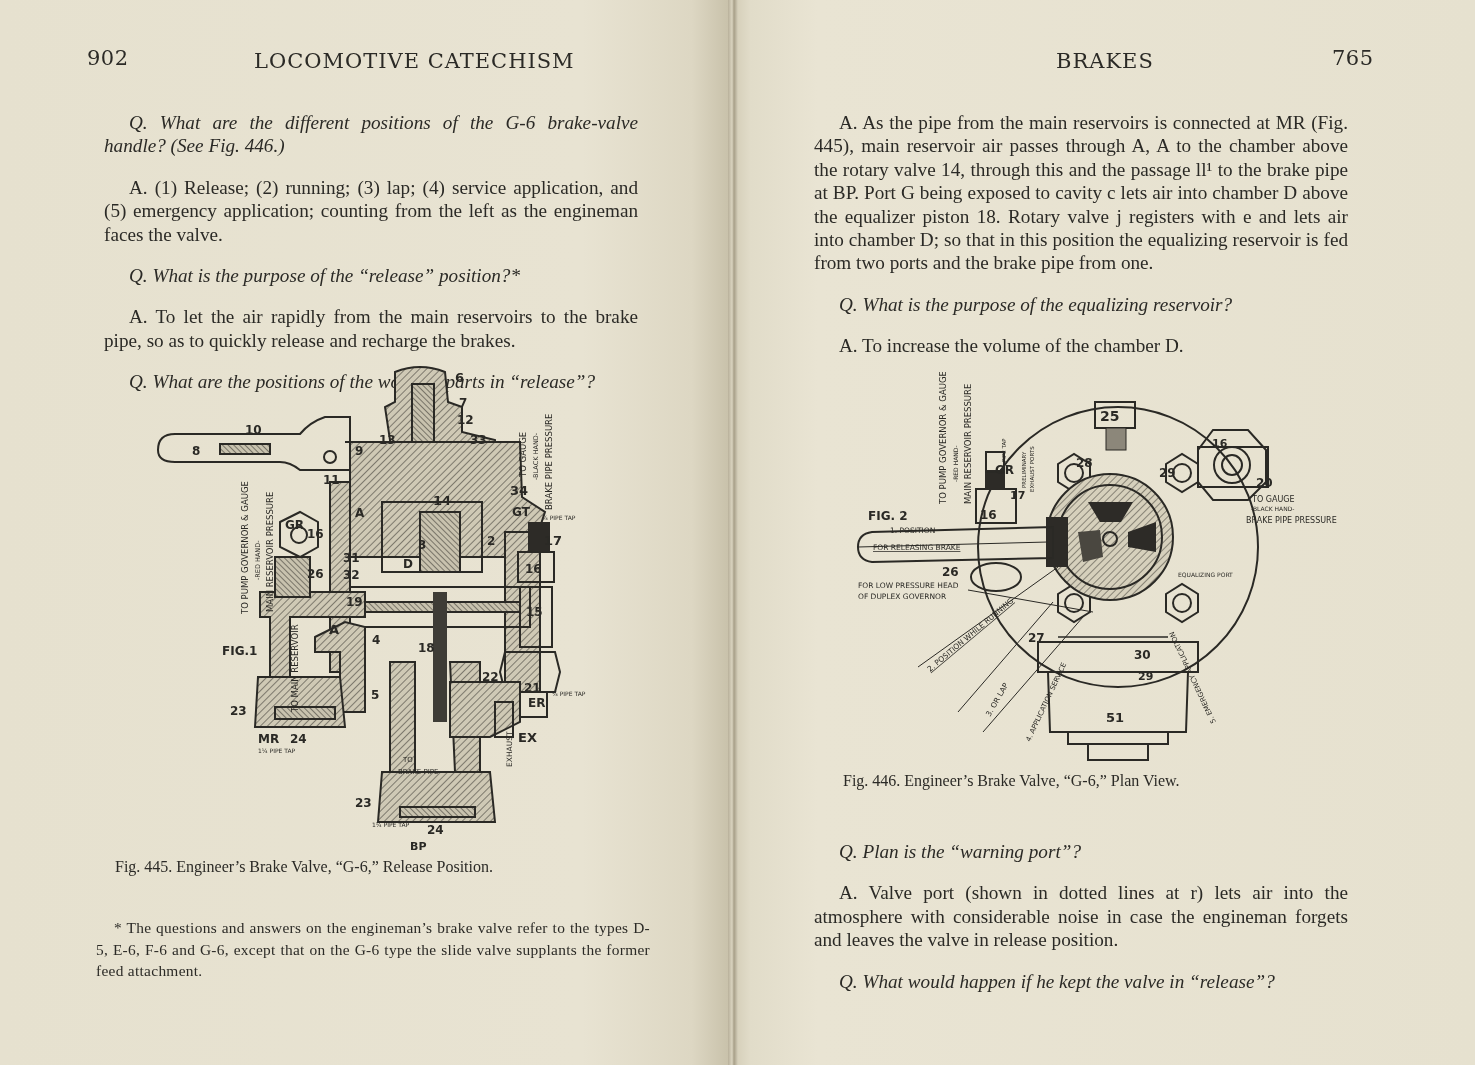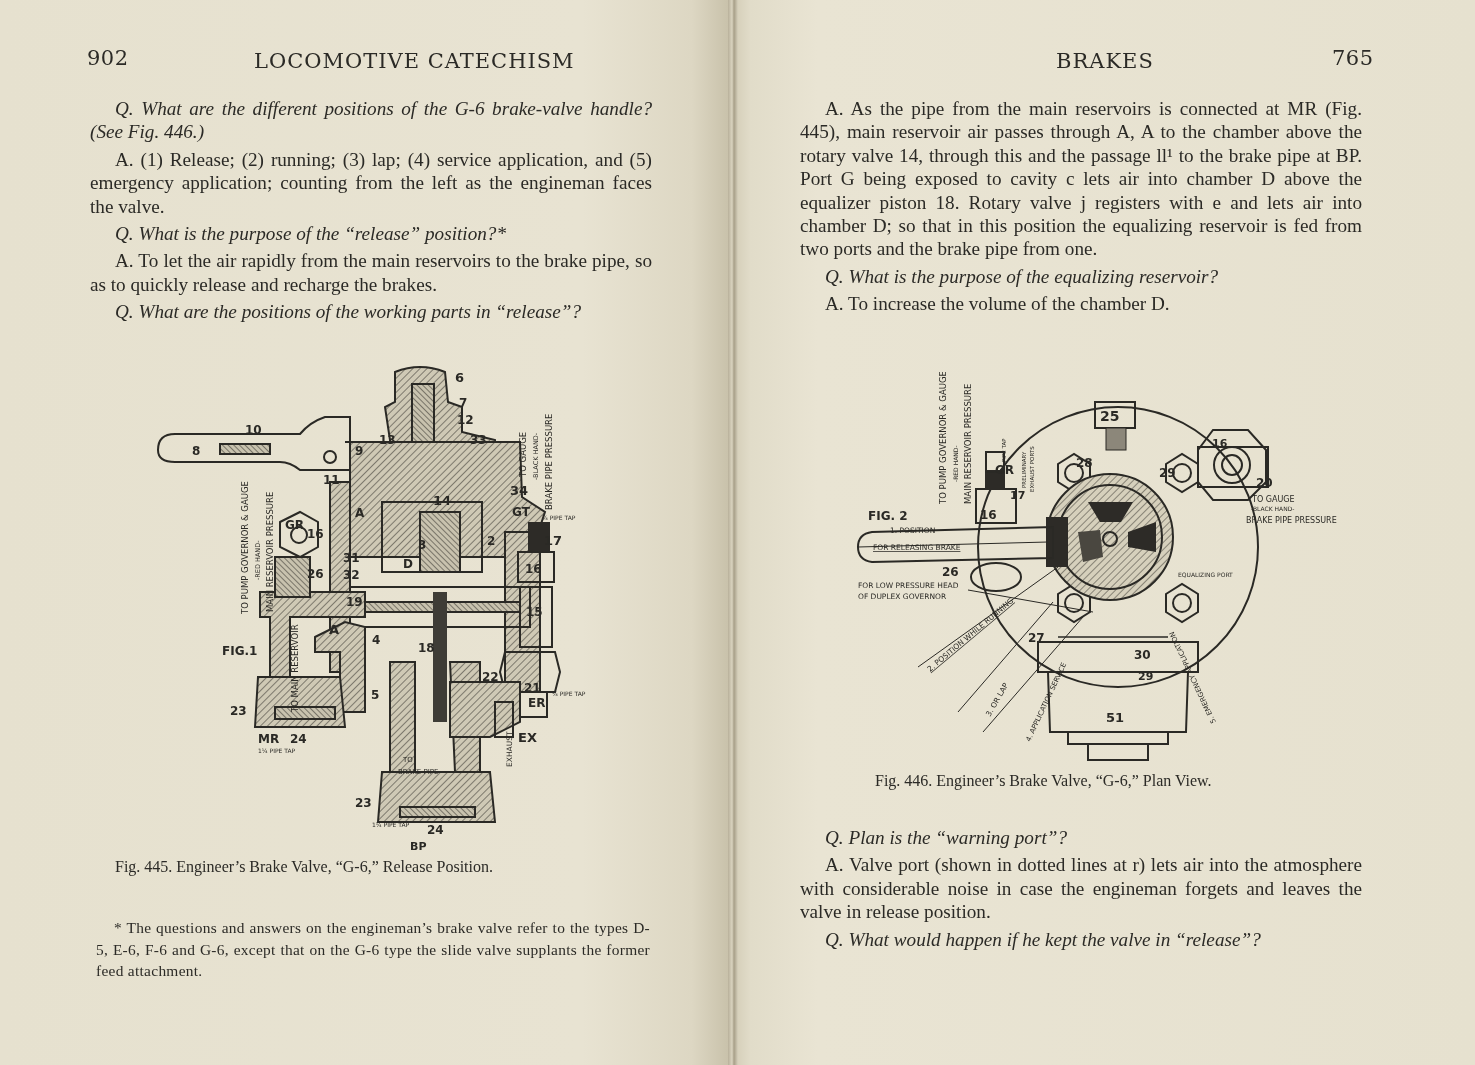--- a/index.html
+++ b/index.html
@@ -23,21 +23,21 @@
     position:absolute; left:728px; top:0; width:10px; height:100%;
     background:linear-gradient(to right,#b8b09a,#d9d3bf 40%,#a79f88 60%,#d7d1bd);
   }
   .header { position:absolute; top:46px; font-size:17px; letter-spacing:0.5px; }
   .pnum { font-size:21px; }
   .running { font-size:21px; letter-spacing:1px; }
   .text {
     position:absolute; font-size:19.2px; line-height:23.4px;
     text-align:justify; font-family:"Liberation Serif","DejaVu Serif",serif;
   }
-  .text p { margin:4px; }
+  .text p { margin:18px; }
   .q { font-style:italic; text-indent:25px; }
   .a { text-indent:25px; }
   .gap { margin-top:4px !important; }
   .caption {
     position:absolute; font-size:16px; font-family:"Liberation Serif",serif;
   }
   .footnote {
     position:absolute; font-size:15.4px; line-height:21.5px; text-align:justify;
     font-family:"Liberation Serif",serif; letter-spacing:0.3px;
   }
@@ -312,21 +312,21 @@
         </g>
         <g transform="translate(188,116) rotate(-90)">
           <text class="slbl" x="0" y="0" font-size="5.5">PRELIMINARY</text>
         </g>
         <g transform="translate(196,120) rotate(-90)">
           <text class="slbl" x="0" y="0" font-size="5.5">EXHAUST PORTS</text>
         </g>
       </svg>
     </div>
 
-    <div class="caption" style="left:115px;top:772px;margin-left:32px;">Fig. 446.   Engineer’s Brake Valve, “G-6,” Plan View.</div>
+    <div class="caption" style="left:115px;top:772px;">Fig. 446.   Engineer’s Brake Valve, “G-6,” Plan View.</div>
 
     <div class="text" style="left:68px;top:822px;width:570px;">
       <p class="q">Q. Plan is the “warning port”?</p>
       <p class="a">A. Valve port (shown in dotted lines at r) lets air into the atmosphere with considerable noise in case the engineman forgets and leaves the valve in release position.</p>
       <p class="q gap">Q. What would happen if he kept the valve in “release”?</p>
     </div>
   </div>
 
   <div class="gutter-line"></div>
 </div>

